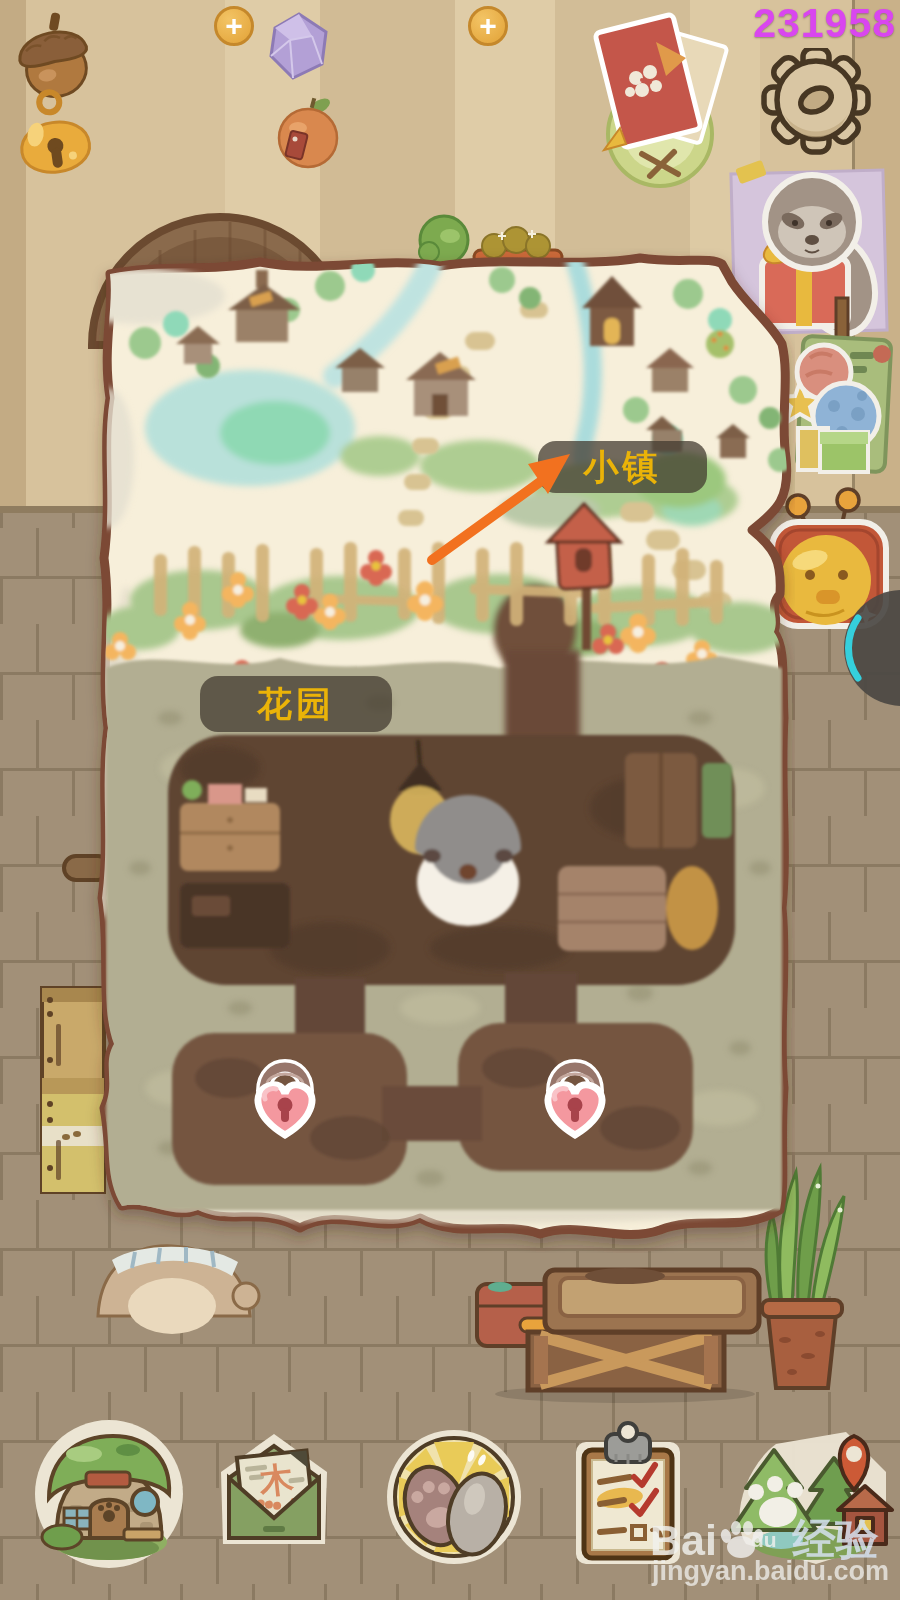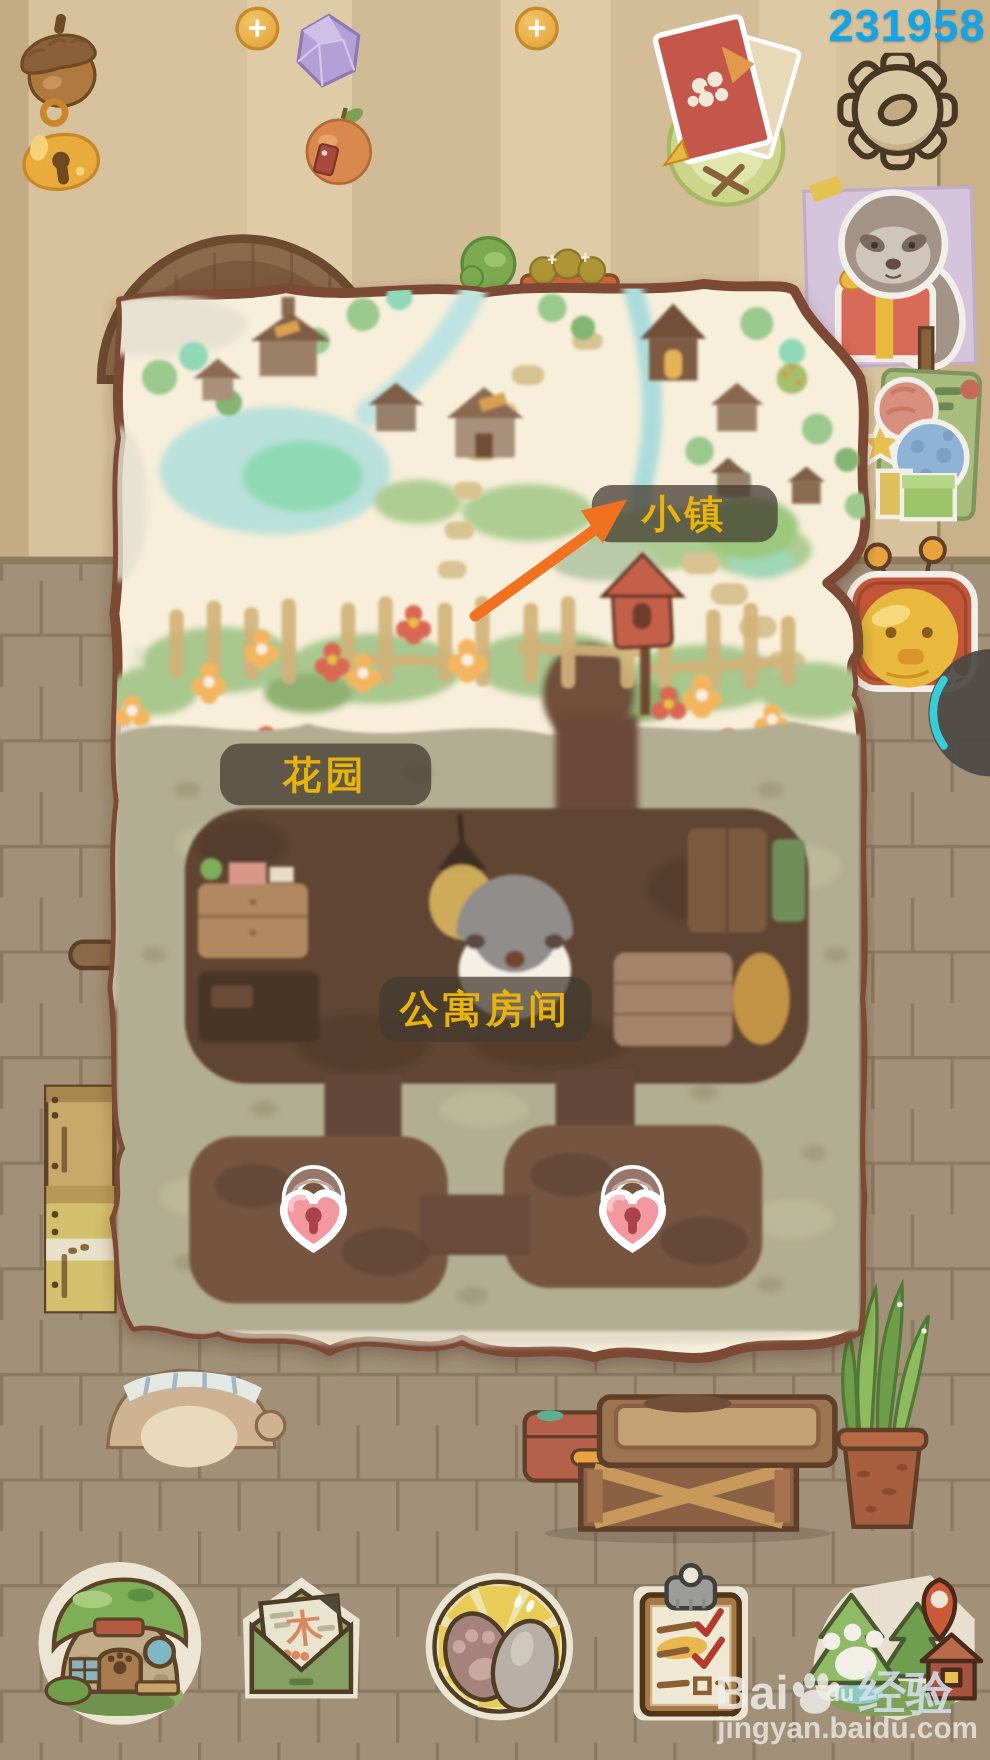--- a/index.html
+++ b/index.html
@@ -13,25 +13,25 @@
   .pill .val{font-weight:bold;color:#6e4a2c;font-size:42px;letter-spacing:1px;}
   .pill.small .val{font-size:40px;}
   .plus{position:absolute;width:40px;height:40px;border-radius:50%;
     background:radial-gradient(circle at 35% 30%,#f3c465,#e2a237);border:3px solid #c5882b;
     color:#fff;font-size:30px;font-weight:bold;display:flex;align-items:center;justify-content:center;
     box-sizing:border-box;z-index:12;}
   .maplabel{position:absolute;background:rgba(66,58,47,.74);color:#eab308;border-radius:18px;
     display:flex;align-items:center;justify-content:center;font-size:35px;font-weight:bold;
     letter-spacing:4px;z-index:8;}
   .pid{position:absolute;left:732px;top:0px;width:164px;text-align:right;font-size:41px;
-    font-weight:bold;color:#0ea5e9;text-shadow:0 1px 2px rgba(95,85,70,.55);z-index:12;letter-spacing:1px;}
+    font-weight:bold;color:#d946ef;text-shadow:0 1px 2px rgba(95,85,70,.55);z-index:12;letter-spacing:1px;}
   .wm{position:absolute;z-index:20;color:rgba(240,240,237,.82);font-weight:bold;}
   .wm-brand{left:650px;top:1516px;width:250px;height:48px;display:flex;align-items:center;font-size:43px;}
   .wm-brand .du{font-size:21px;margin-left:-14px;margin-top:0;}
-  .wm-brand .jy{color:rgba(213,224,238,.85);margin-left:4px;}
+  .wm-brand .jy{color:rgba(213,224,238,.85);margin-left:16px;}
   .wm-url{left:652px;top:1556px;width:216px;font-size:27px;font-weight:bold;color:rgba(240,240,238,.75);}
   .navicon{position:absolute;z-index:10;}
 </style>
 </head>
 <body>
 
 <div class="stage">
 
 <svg class="abs" style="left:0;top:0;z-index:1" width="900" height="1600" viewBox="0 0 900 1600">
   <defs>
@@ -541,23 +541,20 @@
     <use href="#lockshape" transform="translate(495,857)"></use>
   </g>
 </svg>
 
 <div class="maplabel" style="left:538px;top:441px;width:169px;height:52px;">
       <span>小镇</span>
     </div>
 <div class="maplabel" style="left:200px;top:676px;width:192px;height:56px;">
       <span>花园</span>
     </div>
-<div class="maplabel" style="left:345px;top:888px;width:193px;height:59px;">
-      <span>公寓房间</span>
-    </div>
 
 <svg class="abs" style="left:400px;top:440px;z-index:9" width="220" height="150" viewBox="0 0 220 150">
   <line x1="32" y1="120" x2="140" y2="42" stroke="#f2711f" stroke-width="10" stroke-linecap="round"></line>
   <polygon points="170,14 128,24 148,54" fill="#f2711f"></polygon>
 </svg>
 
 <div class="pill" style="left:56px;top:14px;width:196px;height:64px;">
   <span class="val">3278</span>
 </div>
 <div class="plus" style="left:214px;top:6px;">

